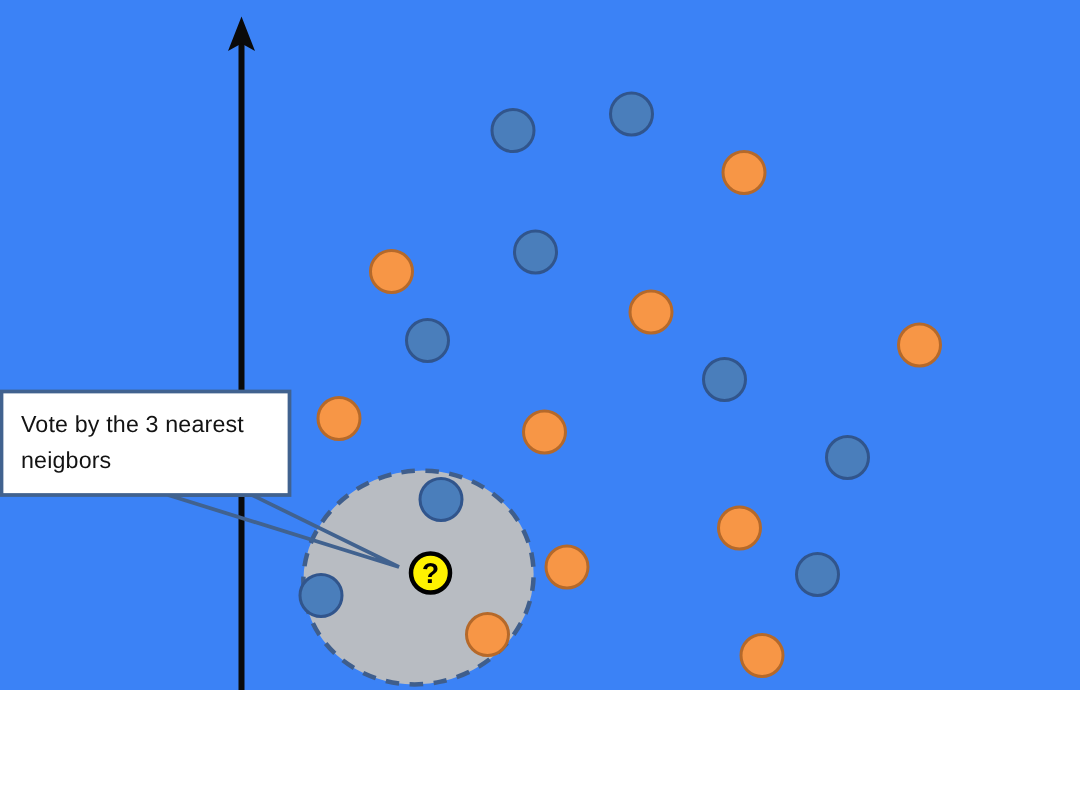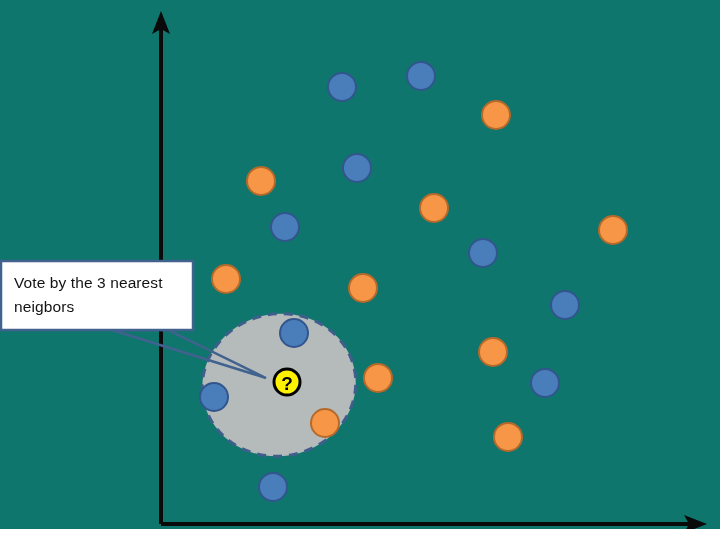--- a/index.html
+++ b/index.html
@@ -7,22 +7,22 @@
     margin: 0;
     padding: 0;
     background: #ffffff;
   }
   body {
     font-family: "Liberation Sans", sans-serif;
   }
   #stage {
     position: relative;
     width: 720px;
-    height: 529px;
-    background: #0f766e;
+    height: 460px;
+    background: #3b82f6;
     overflow: hidden;
   }
   #diagram-svg {
     position: absolute;
     left: 0;
     top: 0;
     width: 720px;
     height: 540px;
     display: block;
   }

